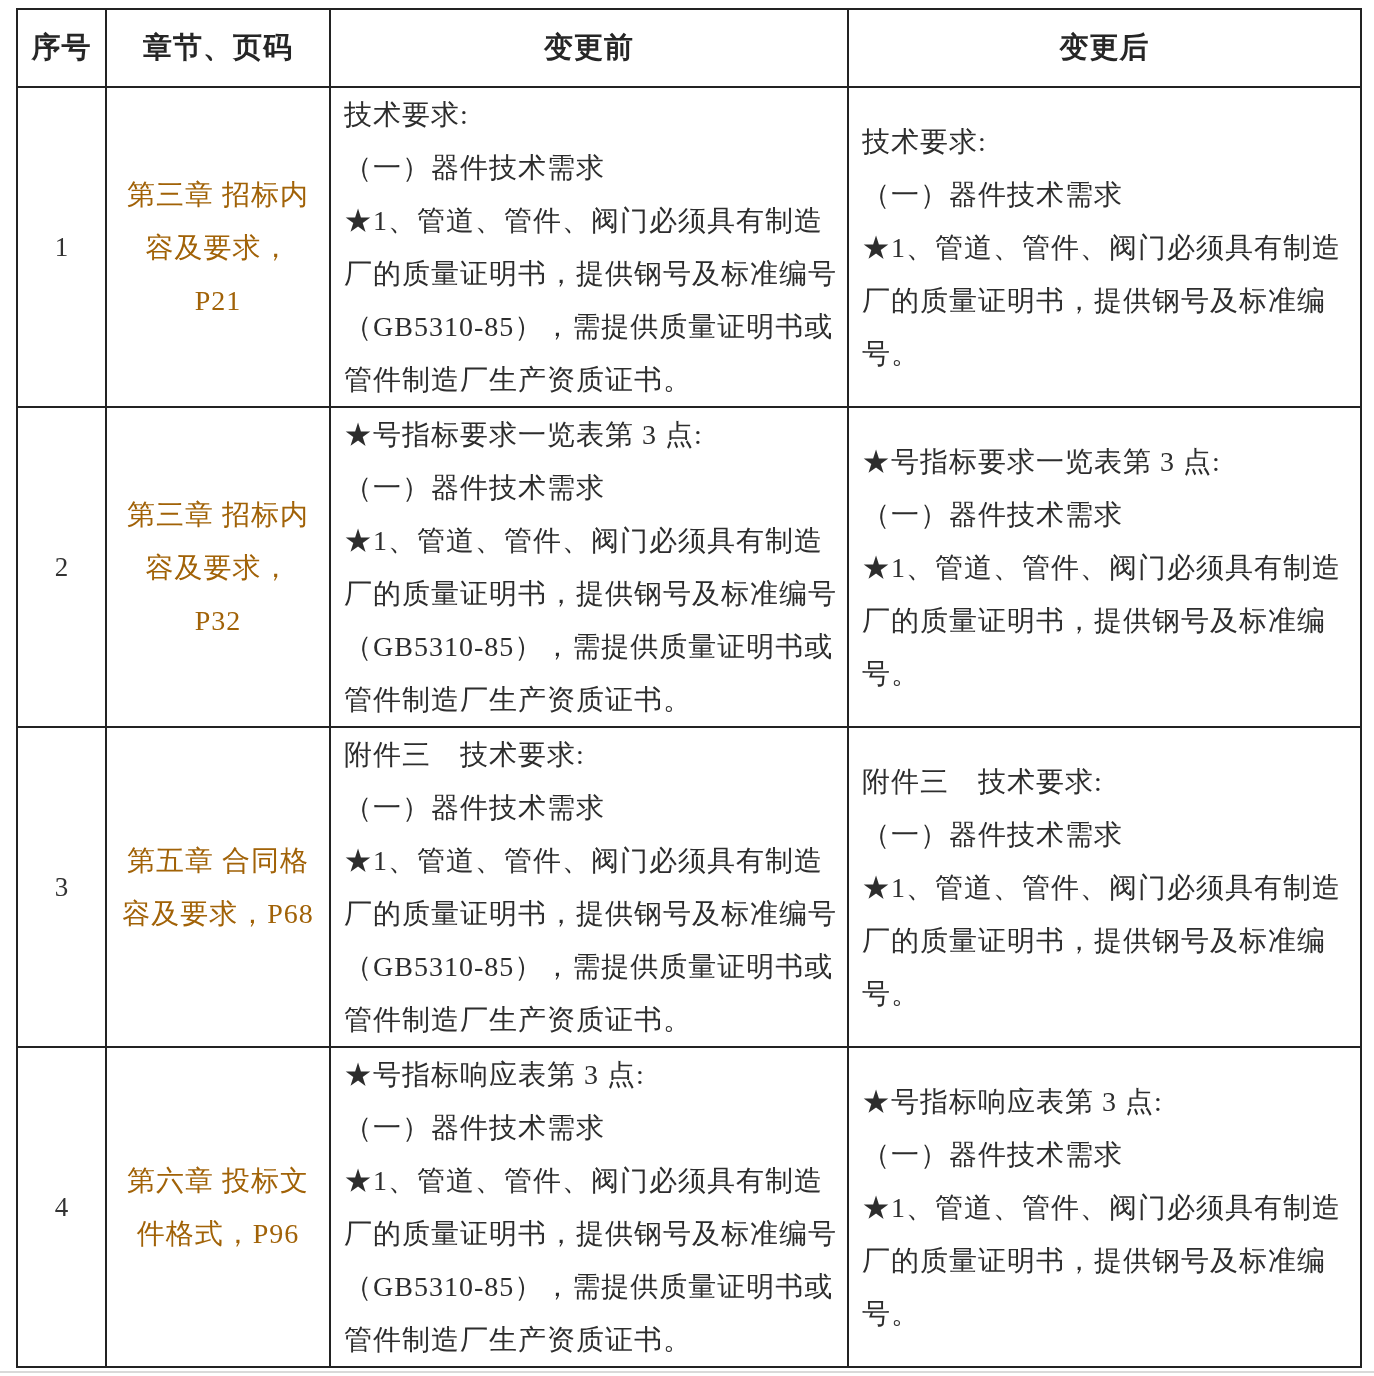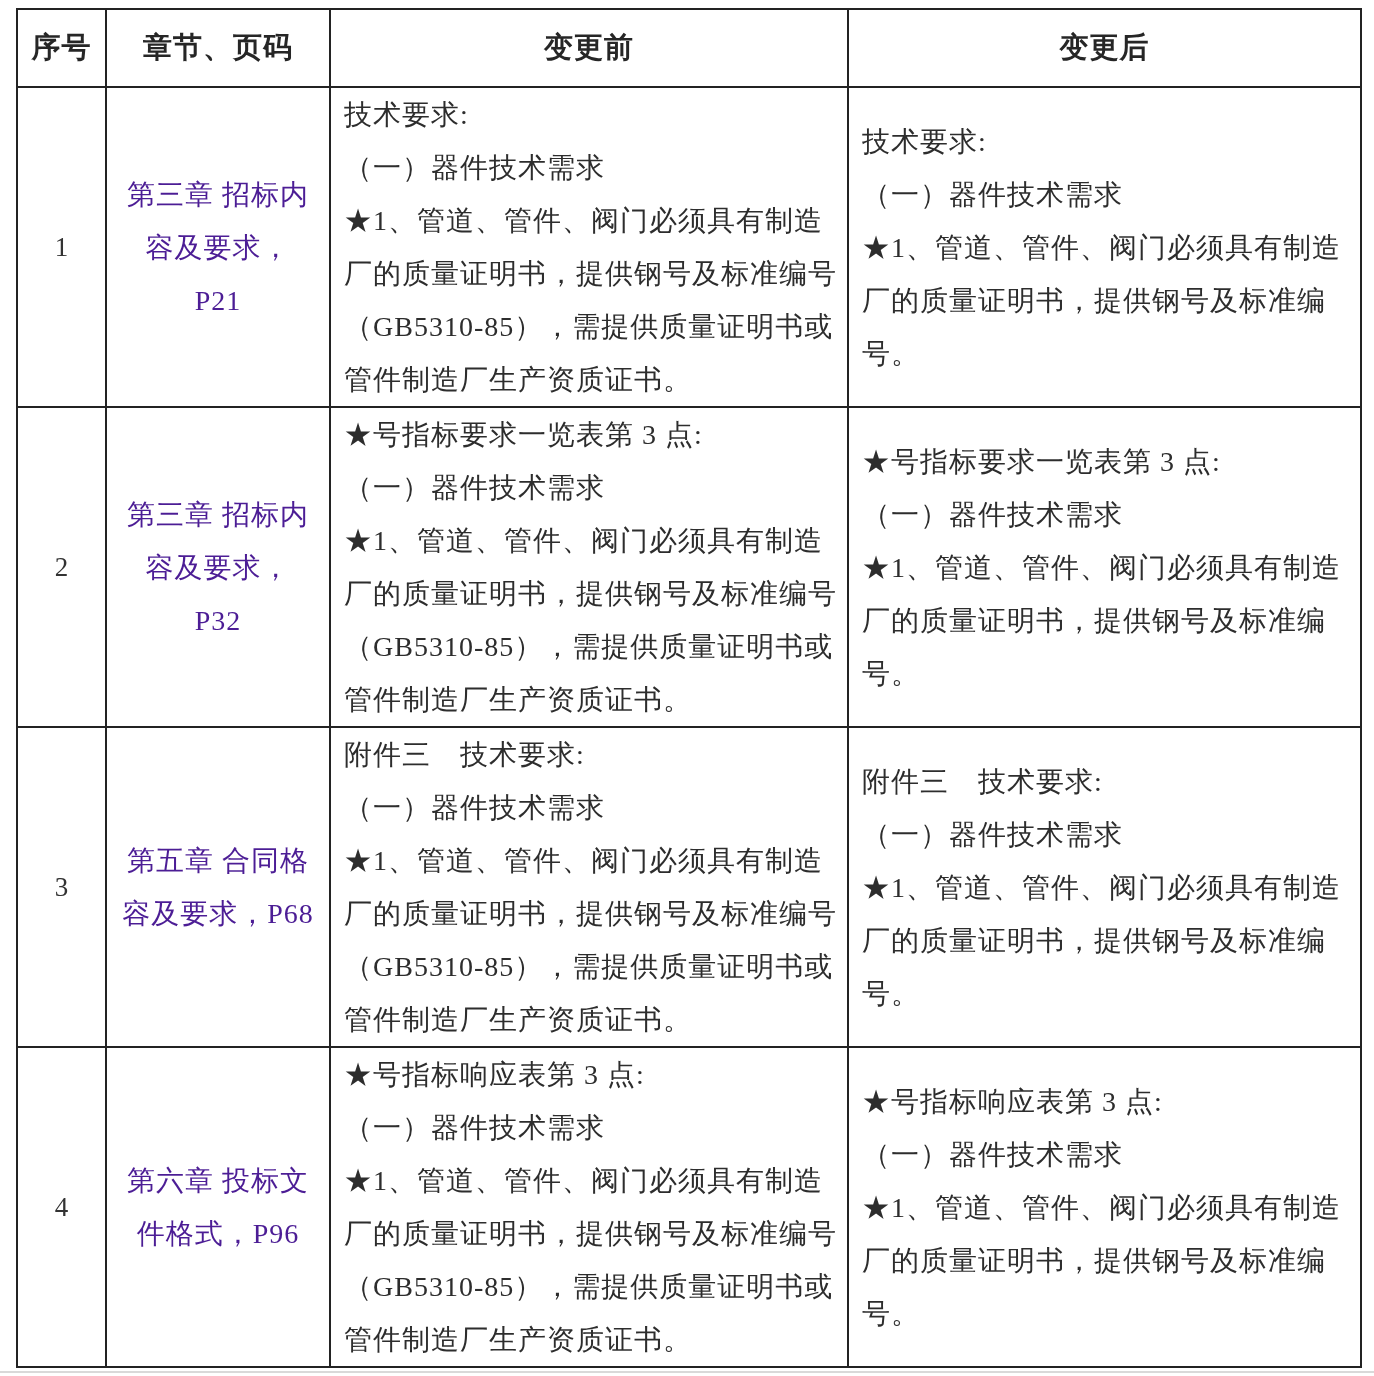--- a/index.html
+++ b/index.html
@@ -47,21 +47,21 @@
     text-align: center;
     vertical-align: middle;
     font-size: 27px;
     color: #333333;
   }
   td.cell-section {
     text-align: center;
     vertical-align: middle;
     font-size: 28px;
     letter-spacing: 1px;
-    color: #4c1d95;
+    color: #a16207;
   }
   td.cell-section div {
     line-height: 53px;
     white-space: nowrap;
   }
   td.cell-before, td.cell-after {
     vertical-align: middle;
     text-align: left;
     padding: 0 8px 0 13px;
     font-size: 28px;

